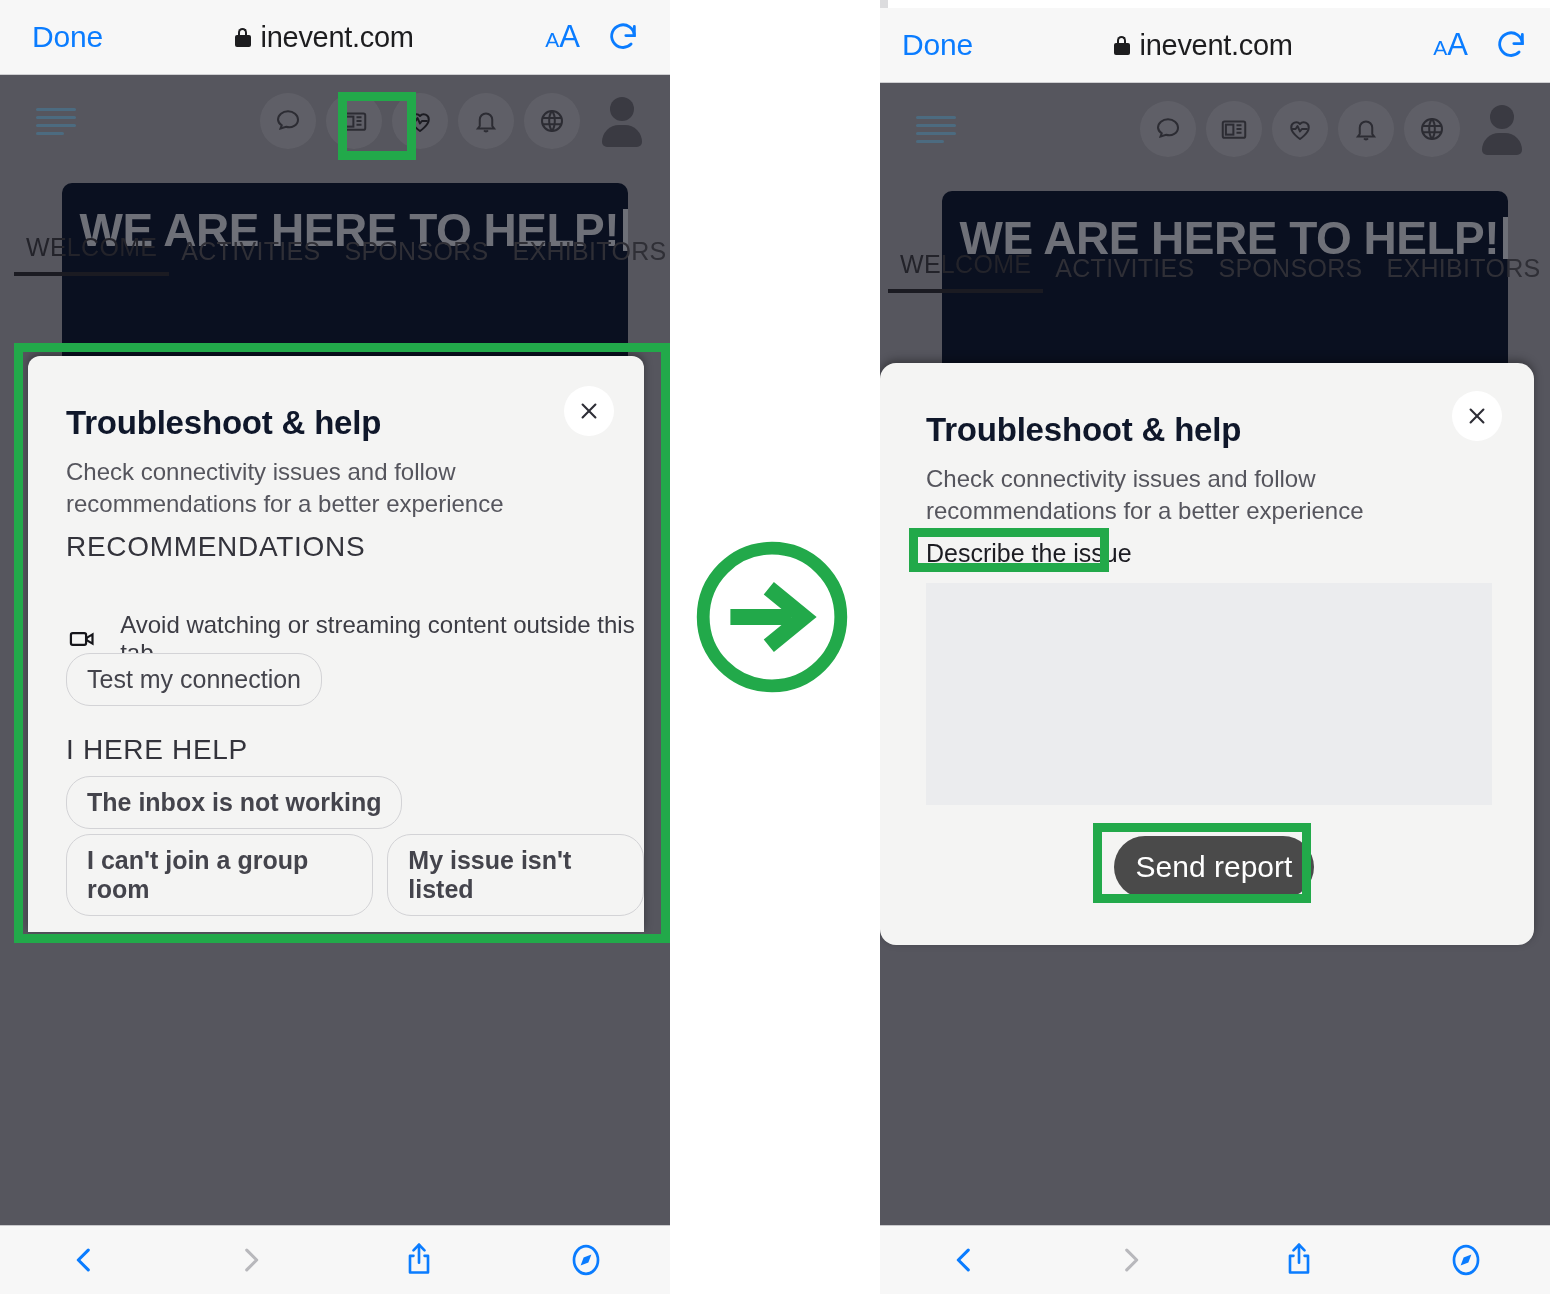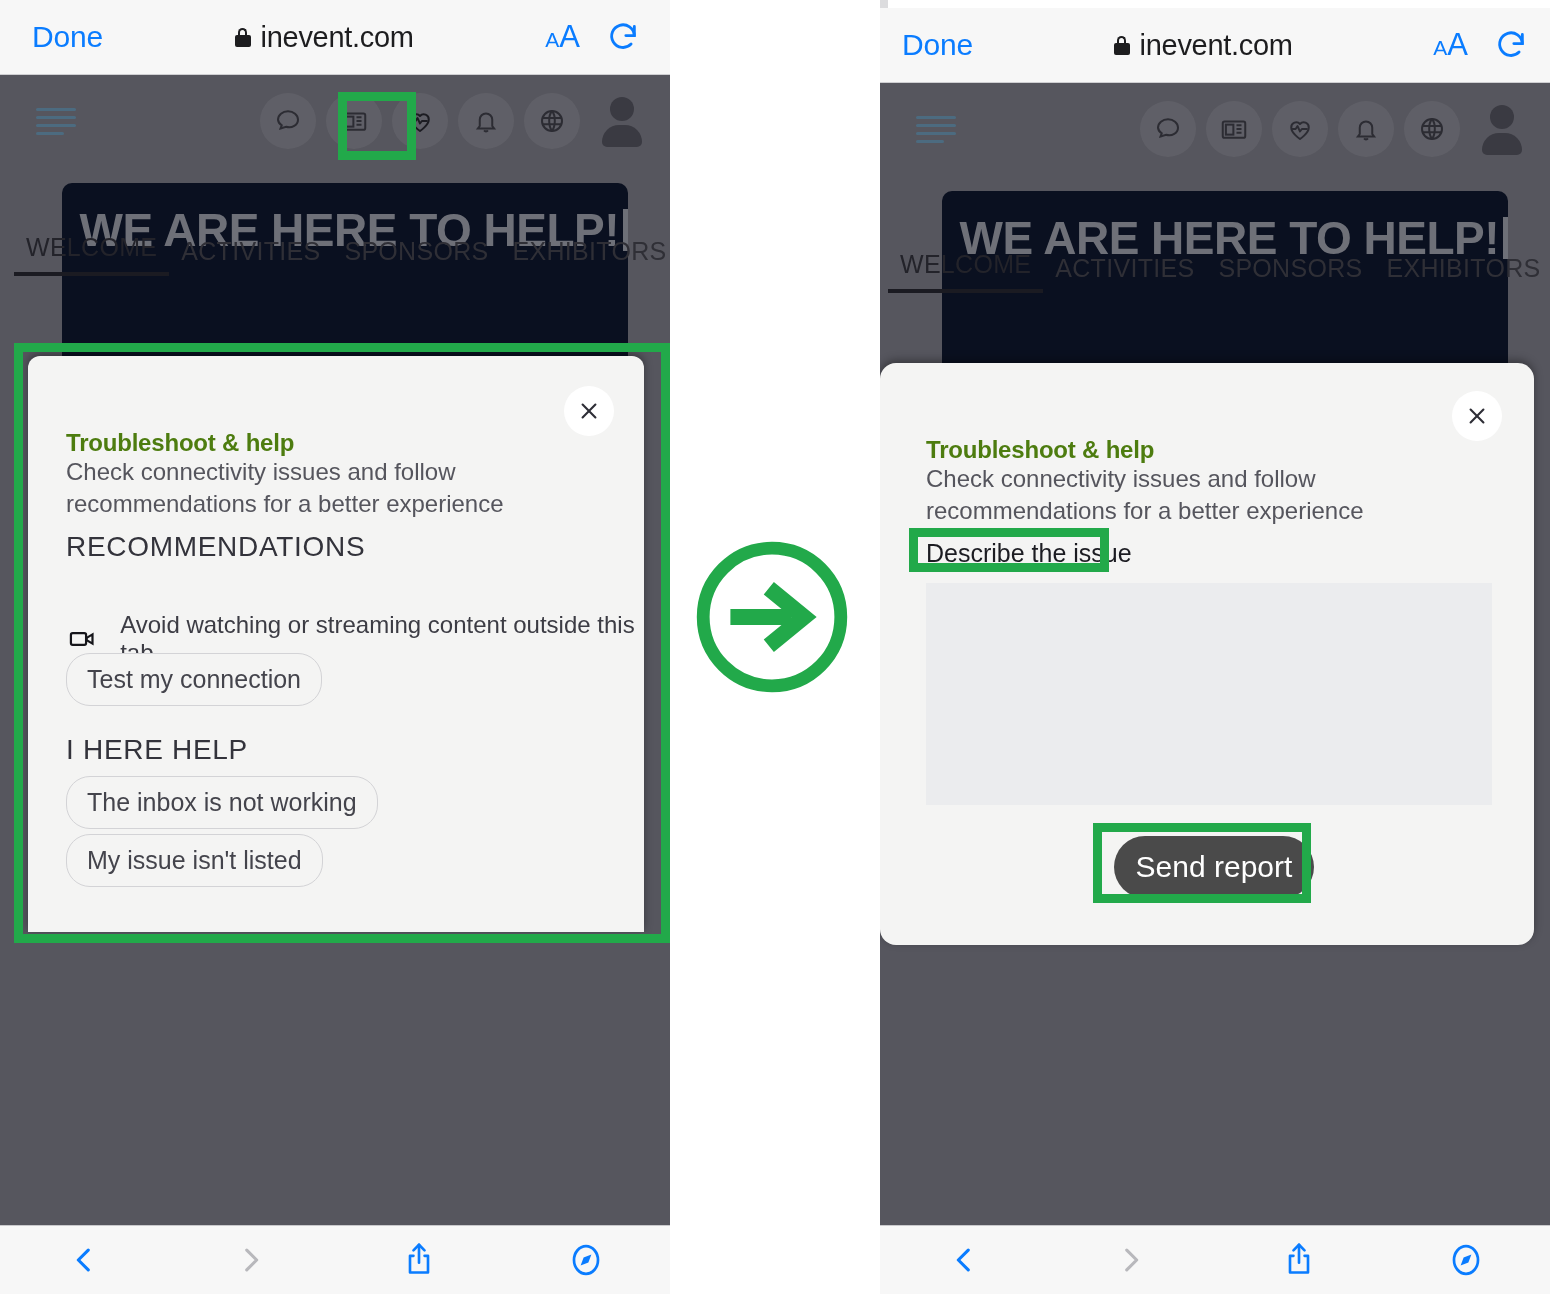--- a/index.html
+++ b/index.html
@@ -68,30 +68,30 @@
   .banner{position:absolute;left:62px;right:42px;height:300px;background:#0a1020;border-radius:10px;overflow:hidden;}
   .panel.left .banner{top:108px;}
   .panel.right .banner{top:108px;}
   .banner .headline{position:absolute;top:20px;left:0;right:0;text-align:right;
      font-size:46px;font-weight:bold;color:#6e7078;letter-spacing:-.5px;white-space:nowrap;}
   .banner .cursor{display:inline-block;width:5px;height:42px;background:#6e7078;vertical-align:-5px;margin-left:4px;}
   .banner .globe{position:absolute;left:50%;transform:translateX(-50%);top:200px;width:260px;height:260px;
      border-radius:50%;background:#595b66;opacity:.65;}
   .modal{position:absolute;background:#f4f4f3;box-shadow:0 -3px 8px rgba(0,0,0,.35);}
   .modal-inner{position:absolute;inset:0;padding:0 38px;}
-  .m-title{font-size:24px;font-weight:bold;color:#4d7c0f;letter-spacing:-.2px;margin-top:25px;}
+  .m-title{font-size:33px;font-weight:bold;color:#0f172a;letter-spacing:-.2px;}
   .m-sub{font-size:24px;color:#55555d;line-height:1.33;margin-top:12px;max-width:565px;}
   .m-close{position:absolute;width:50px;height:50px;border-radius:50%;background:#ffffff;
      display:flex;align-items:center;justify-content:center;color:#2e2e36;font-size:0;}
   .sec-head{font-size:28px;color:#33333b;letter-spacing:.7px;}
   .rec{display:flex;align-items:center;gap:22px;font-size:24px;color:#3c3c44;}
   .rec .ic{width:34px;display:flex;align-items:center;justify-content:center;color:#15151a;}
   .pill{display:inline-block;border:1.6px solid #d3d3d6;border-radius:24px;background:#f4f4f3;
      font-size:25px;color:#44444c;padding:11px 20px;}
-  .pill-row{display:flex;gap:14px;}
+  .pill-row{display:flex;gap:14px;font-weight:bold;}
   .ta{position:absolute;background:#ebecee;}
   .btn-dark{position:absolute;background:#4a4a4a;color:#fff;border-radius:40px;
      font-size:30px;display:flex;align-items:center;justify-content:center;}
 
   
   .bottom-bar{position:absolute;left:0;right:0;bottom:0;height:68px;background:#f7f7f7;
      border-top:1px solid #c9c9cc;display:flex;align-items:center;}
   .bb-item{flex:1;display:flex;align-items:center;justify-content:center;color:#0a7cff;}
   .bb-item.dim{color:#b8b8bc;}
 
@@ -212,20 +212,21 @@
         </div>
 
         <div class="pill" style="position:absolute;left:38px;top:297px;">Test my connection</div>
 
         <div class="sec-head" style="position:absolute;left:38px;top:378px;">I HERE HELP</div>
 
         <div class="pill-row" style="position:absolute;left:38px;top:420px;">
           <span class="pill">The inbox is not working</span>
         </div>
         <div class="pill-row" style="position:absolute;left:38px;top:478px;">
+          <span class="pill">I can't join a group room</span>
           <span class="pill">My issue isn't listed</span>
         </div>
       </div>
     </div>
 
     <div class="hl-box" style="left:14px;top:343px;width:656px;height:600px;"></div>
 
     <div class="bottom-bar">
       <div class="bb-item">
         <svg width="34" height="34" viewBox="0 0 24 24" fill="none" stroke="#0a7cff" stroke-width="2.2" stroke-linecap="round" stroke-linejoin="round">

